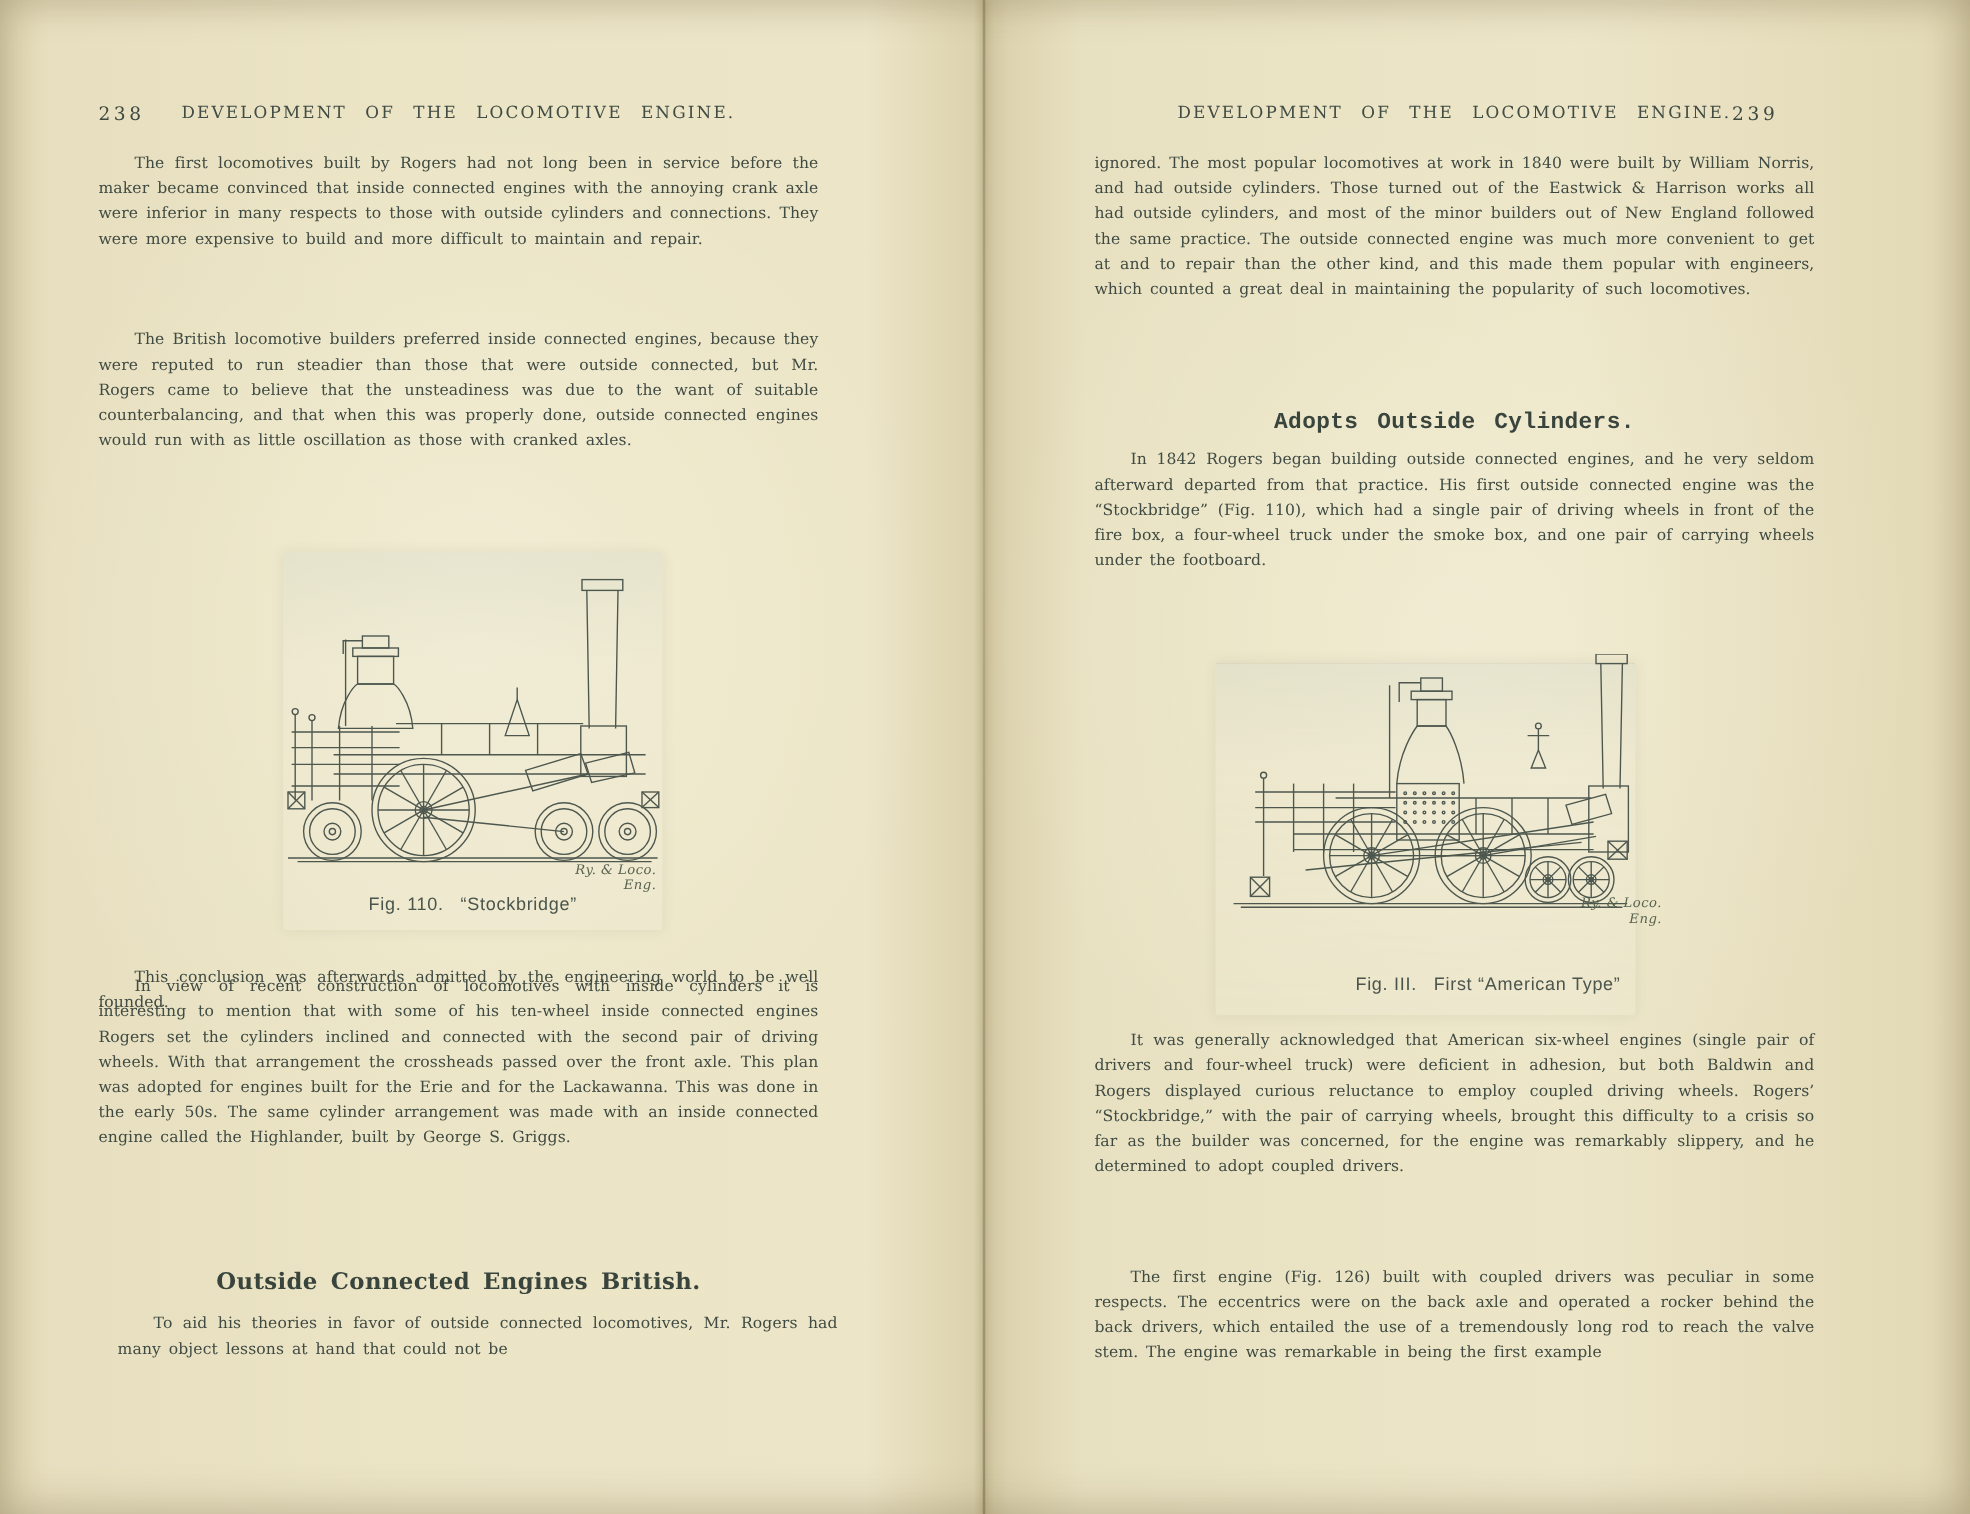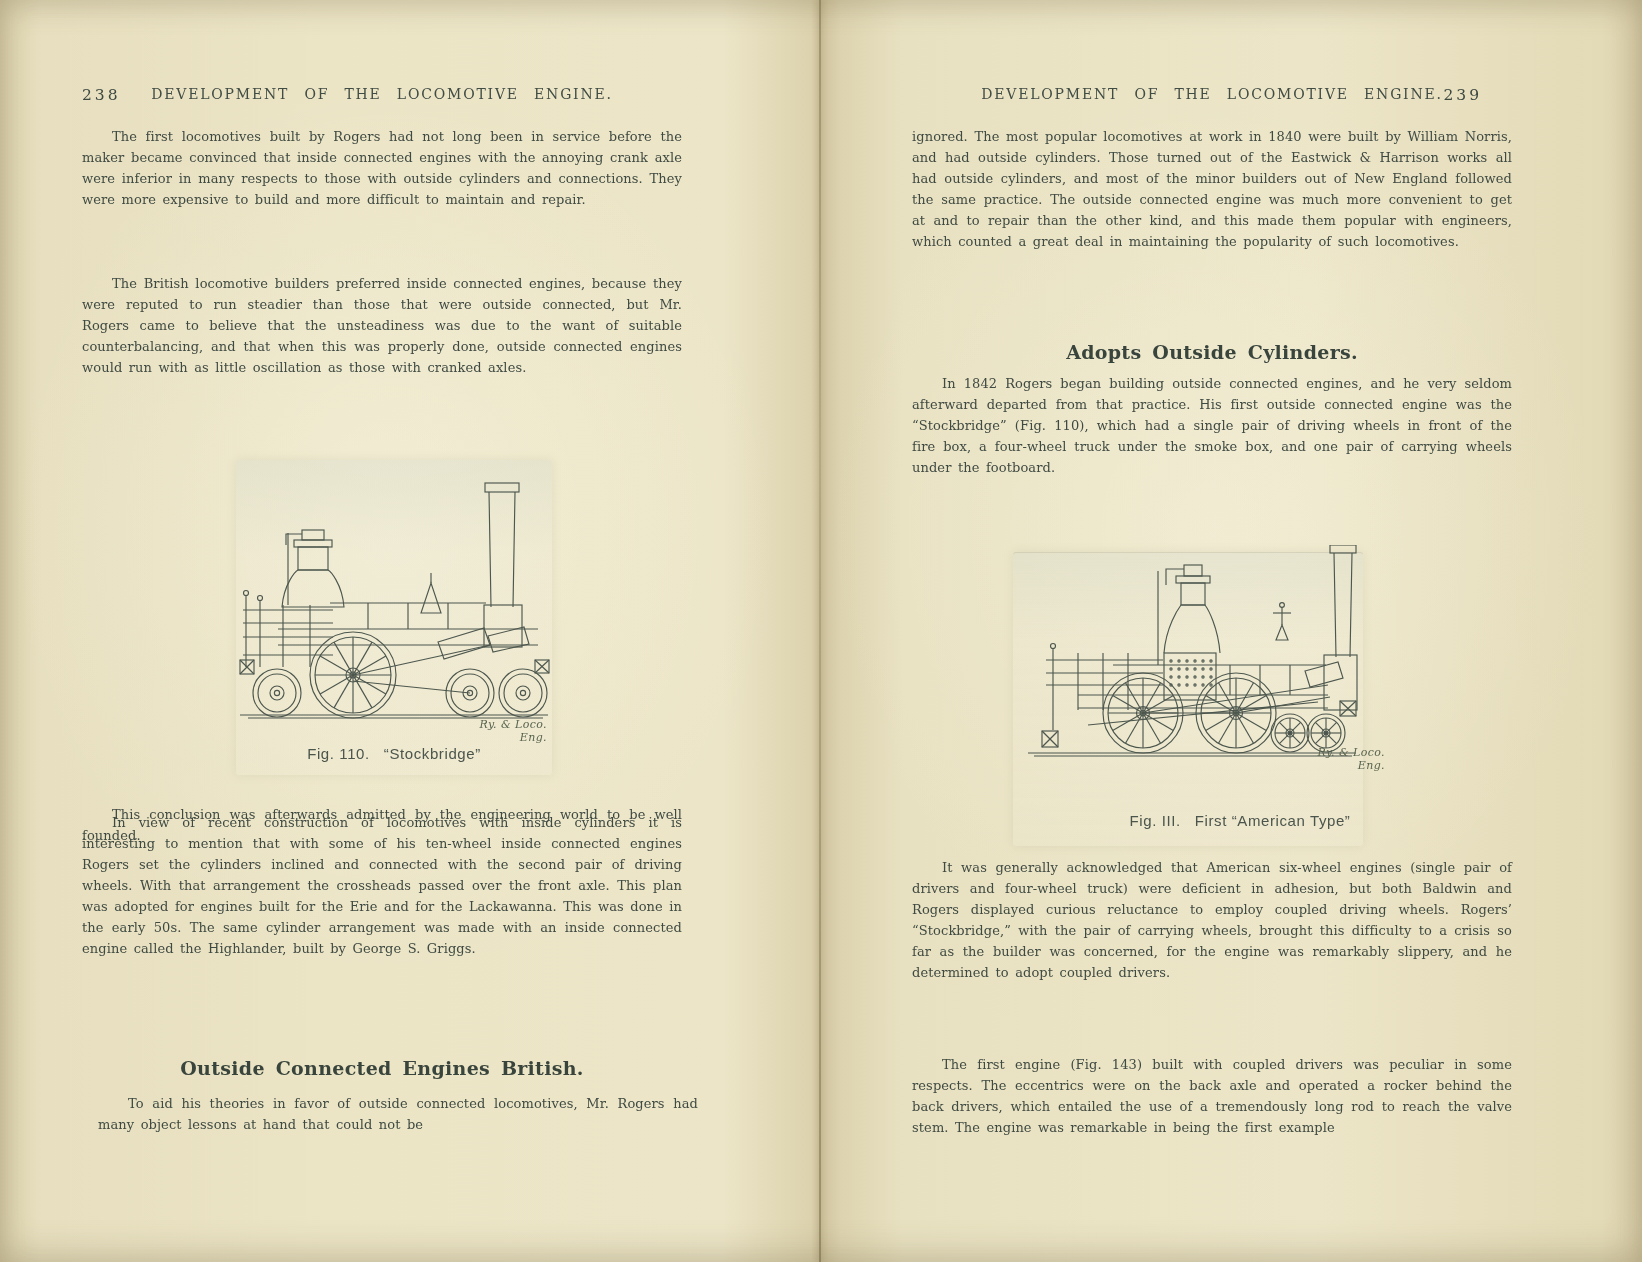--- a/index.html
+++ b/index.html
@@ -167,21 +167,21 @@
     <div class="para" style="left:98px;top:1093px;">To aid his theories in favor of outside connected locomotives, Mr. Rogers had many object lessons at hand that could not be</div>
   </div>
 
   <div>
     <div class="hdr" style="left:912px;top:86px;width:600px;">
       <span class="title">DEVELOPMENT OF THE LOCOMOTIVE ENGINE.</span>
       <span class="num" style="right:30px;">239</span>
     </div>
 
     <div class="para noindent" style="left:912px;top:126px;">ignored. The most popular locomotives at work in 1840 were built by William Norris, and had outside cylinders. Those turned out of the Eastwick &amp; Harrison works all had outside cylinders, and most of the minor builders out of New England followed the same practice. The outside connected engine was much more convenient to get at and to repair than the other kind, and this made them popular with engineers, which counted a great deal in maintaining the popularity of such locomotives.</div>
-    <div class="shead" style="left:912px;top:341px;">Adopts Outside Cylinders.</div>
+    <div class="shead" style="left:912px;top:341px;font-family:Liberation Mono, monospace;">Adopts Outside Cylinders.</div>
     <div class="para" style="left:912px;top:373px;">In 1842 Rogers began building outside connected engines, and he very seldom afterward departed from that practice. His first outside connected engine was the “Stockbridge” (Fig. 110), which had a single pair of driving wheels in front of the fire box, a four-wheel truck under the smoke box, and one pair of carrying wheels under the footboard.</div>
 
     <div class="plate r" style="left:1013px;top:552px;width:350px;height:293px;"></div>
     <svg class="engraving" style="left:1018px;top:545px;" width="340" height="230" viewBox="0 0 340 230">
 
       <line x1="10" y1="208" x2="338" y2="208"></line>
         <line x1="16" y1="211" x2="334" y2="211"></line>
 
       <rect x="312" y="0" width="26" height="8"></rect>
       <path d="M316 8 L318 112 M334 8 L332 112"></path>
@@ -303,15 +303,15 @@
       </g>
       <circle cx="308" cy="188" r="4" fill="#ebe4c6"></circle>
         <circle cx="308" cy="188" r="1.8"></circle>
     </svg>
     <div class="credit" style="left:1290px;top:746px;width:95px;">Ry. &amp; Loco. Eng.</div>
     <div class="figcap" style="left:1070px;top:812px;width:340px;">
       <span class="cap-label">Fig. III.</span><span>First “American Type”</span>
     </div>
 
     <div class="para" style="left:912px;top:857px;">It was generally acknowledged that American six-wheel engines (single pair of drivers and four-wheel truck) were deficient in adhesion, but both Baldwin and Rogers displayed curious reluctance to employ coupled driving wheels. Rogers’ “Stockbridge,” with the pair of carrying wheels, brought this difficulty to a crisis so far as the builder was concerned, for the engine was remarkably slippery, and he determined to adopt coupled drivers.</div>
-    <div class="para" style="left:912px;top:1054px;">The first engine (Fig. 143) built with coupled drivers was peculiar in some respects. The eccentrics were on the back axle and operated a rocker behind the back drivers, which entailed the use of a tremendously long rod to reach the valve stem. The engine was remarkable in being the first example</div>
+    <div class="para" style="left:912px;top:1054px;">The first engine (Fig. 126) built with coupled drivers was peculiar in some respects. The eccentrics were on the back axle and operated a rocker behind the back drivers, which entailed the use of a tremendously long rod to reach the valve stem. The engine was remarkable in being the first example</div>
   </div>
 </div>
 
 </body></html>

